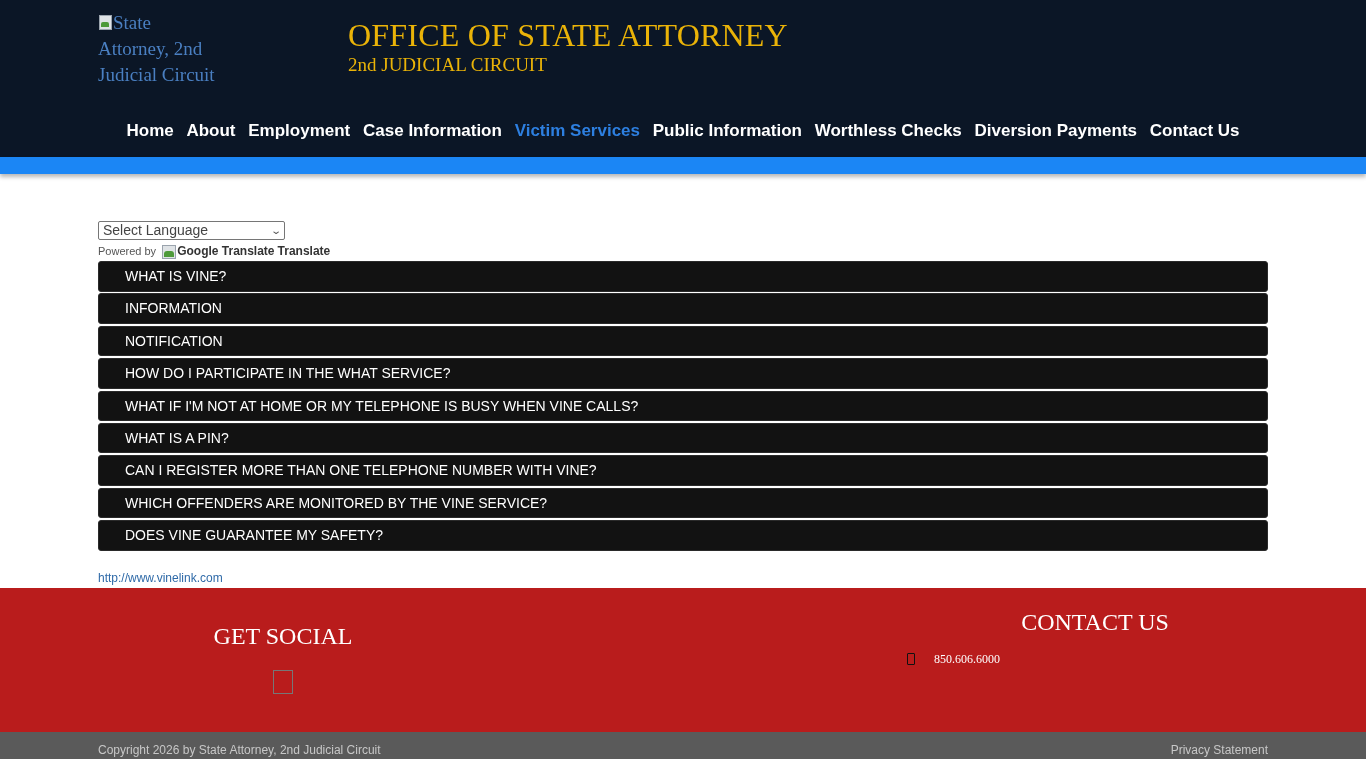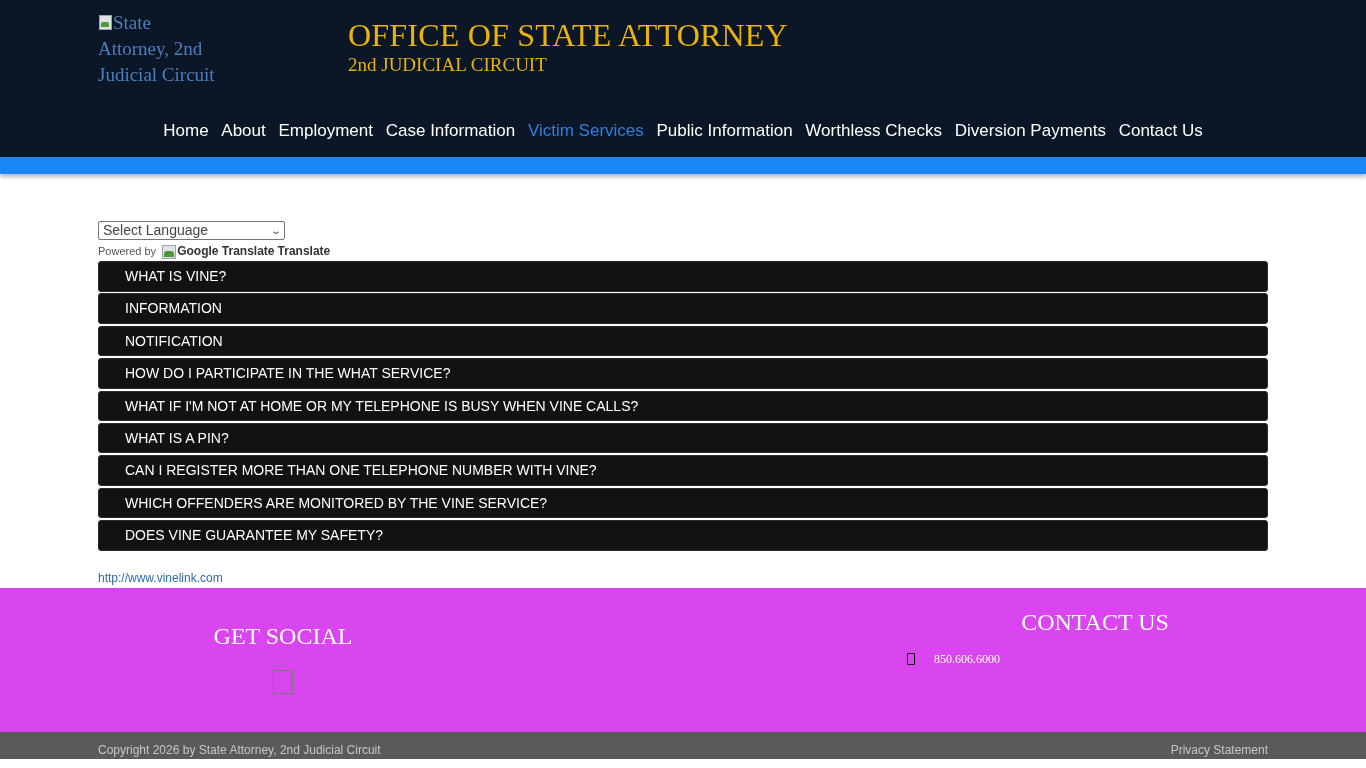--- a/index.html
+++ b/index.html
@@ -9,21 +9,21 @@
     
     .header { position: absolute; left: 0; top: 0; width: 1366px; height: 157px; background: #0b1626; }
     .logo { position: absolute; left: 98px; top: 10px; width: 150px; font-family: "Liberation Serif", serif; font-size: 19px; line-height: 26px; color: #4a7fc1; }
     .logo .broken-img { display: inline-block; width: 14px; height: 16px; vertical-align: -1px; margin-right: 1px; position: relative; }
     .logo .broken-img::before { content: ""; position: absolute; left: 1px; top: 1px; width: 11px; height: 13px; border: 1px solid #9aa3ad; background: #dfe3e6; }
     .logo .broken-img::after { content: ""; position: absolute; left: 3px; top: 8px; width: 8px; height: 5px; background: #4e9a3a; border-radius: 2px 2px 0 0; }
     .title-block { position: absolute; left: 348px; top: 16px; color: #eab308; font-family: "Liberation Serif", serif; }
     .title-main { font-size: 32px; line-height: 38px; letter-spacing: 0.2px; }
     .title-sub { font-size: 19px; line-height: 21px; }
 
-    .nav { position: absolute; left: 0; top: 117px; width: 1366px; text-align: center; font-size: 17px; }
+    .nav { position: absolute; left: 0; top: 117px; width: 1366px; text-align: center; font-size: 17px; font-weight: bold; }
     .nav a { color: #ffffff; text-decoration: none; margin: 0 4px; display: inline-block; line-height: 28px; cursor: pointer; }
     .nav a.active { color: #2d7fe0; }
 
     .blue-bar { position: absolute; left: 0; top: 157px; width: 1366px; height: 17px; background: #1b86f5; box-shadow: 0 3px 4px rgba(0,0,0,0.28); }
 
     
     .lang-select { position: absolute; left: 98px; top: 221px; width: 187px; height: 19px; font-size: 14px; color: #444; border: 1px solid #767676; border-radius: 2px; background: #fff; padding: 0 4px; line-height: 17px; display: flex; justify-content: space-between; align-items: center; cursor: pointer; gap: 16px; }
     .lang-select .chev { font-size: 10px; color: #555; transform: scaleX(1.4); }
     .powered { position: absolute; left: 98px; top: 243px; font-size: 11px; color: #555; line-height: 16px; }
     .powered .gt-img { display: inline-block; width: 16px; height: 15px; vertical-align: -3px; position: relative; margin-left: 2px; }
@@ -31,21 +31,21 @@
     .powered .gt-img::after { content: ""; position: absolute; left: 3px; top: 8px; width: 10px; height: 6px; background: #4e9a3a; border-radius: 3px 3px 0 0; }
     .powered b { color: #333; font-size: 12px; }
 
     
     .accordion { position: absolute; left: 98px; top: 261px; width: 1170px; }
     .acc-item { height: 30.5px; margin-bottom: 1.9px; background: #121212; border-radius: 3px; border: 1px solid #2a2a2a; color: #ffffff; font-size: 14px; line-height: 28px; padding-left: 26px; cursor: pointer; }
 
     .vine-link { position: absolute; left: 98px; top: 571px; font-size: 12px; color: #2f6aa8; text-decoration: none; cursor: pointer; }
 
     
-    .footer { position: absolute; left: 0; top: 588px; width: 1366px; height: 144px; background: #d946ef; }
+    .footer { position: absolute; left: 0; top: 588px; width: 1366px; height: 144px; background: #b91c1c; }
     .get-social { position: absolute; left: 183px; top: 34px; width: 200px; text-align: center; color: #fff; font-family: "Liberation Serif", serif; font-size: 24px; line-height: 28px; }
     .social-icon { position: absolute; left: 273px; top: 82px; width: 20px; height: 24px; border: 1px solid #777; cursor: pointer; }
     .notice { position: absolute; left: 498px; top: 28px; width: 370px; color: #fff; font-size: 14px; line-height: 18px; }
     .contact-title { position: absolute; left: 960px; top: 20px; width: 270px; text-align: center; color: #fff; font-family: "Liberation Serif", serif; font-size: 24px; line-height: 28px; }
     .phone-icon { position: absolute; left: 907px; top: 65px; width: 8px; height: 12px; border: 1px solid #111; border-radius: 1px; }
     .phone-num { position: absolute; left: 934px; top: 63px; color: #fff; font-family: "Liberation Serif", serif; font-size: 12px; line-height: 16px; cursor: pointer; }
 
     .bottom-bar { position: absolute; left: 0; top: 732px; width: 1366px; height: 27px; background: #5a5a5a; }
     .copyright { position: absolute; left: 98px; top: 11px; font-size: 12px; color: #c7c7c7; }
     .privacy { position: absolute; right: 98px; top: 11px; font-size: 12px; color: #c7c7c7; text-decoration: none; cursor: pointer; }

